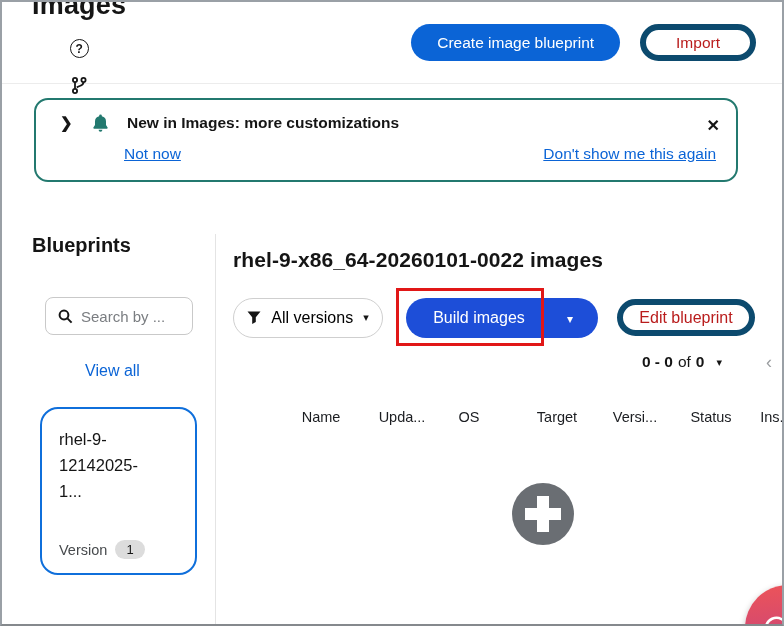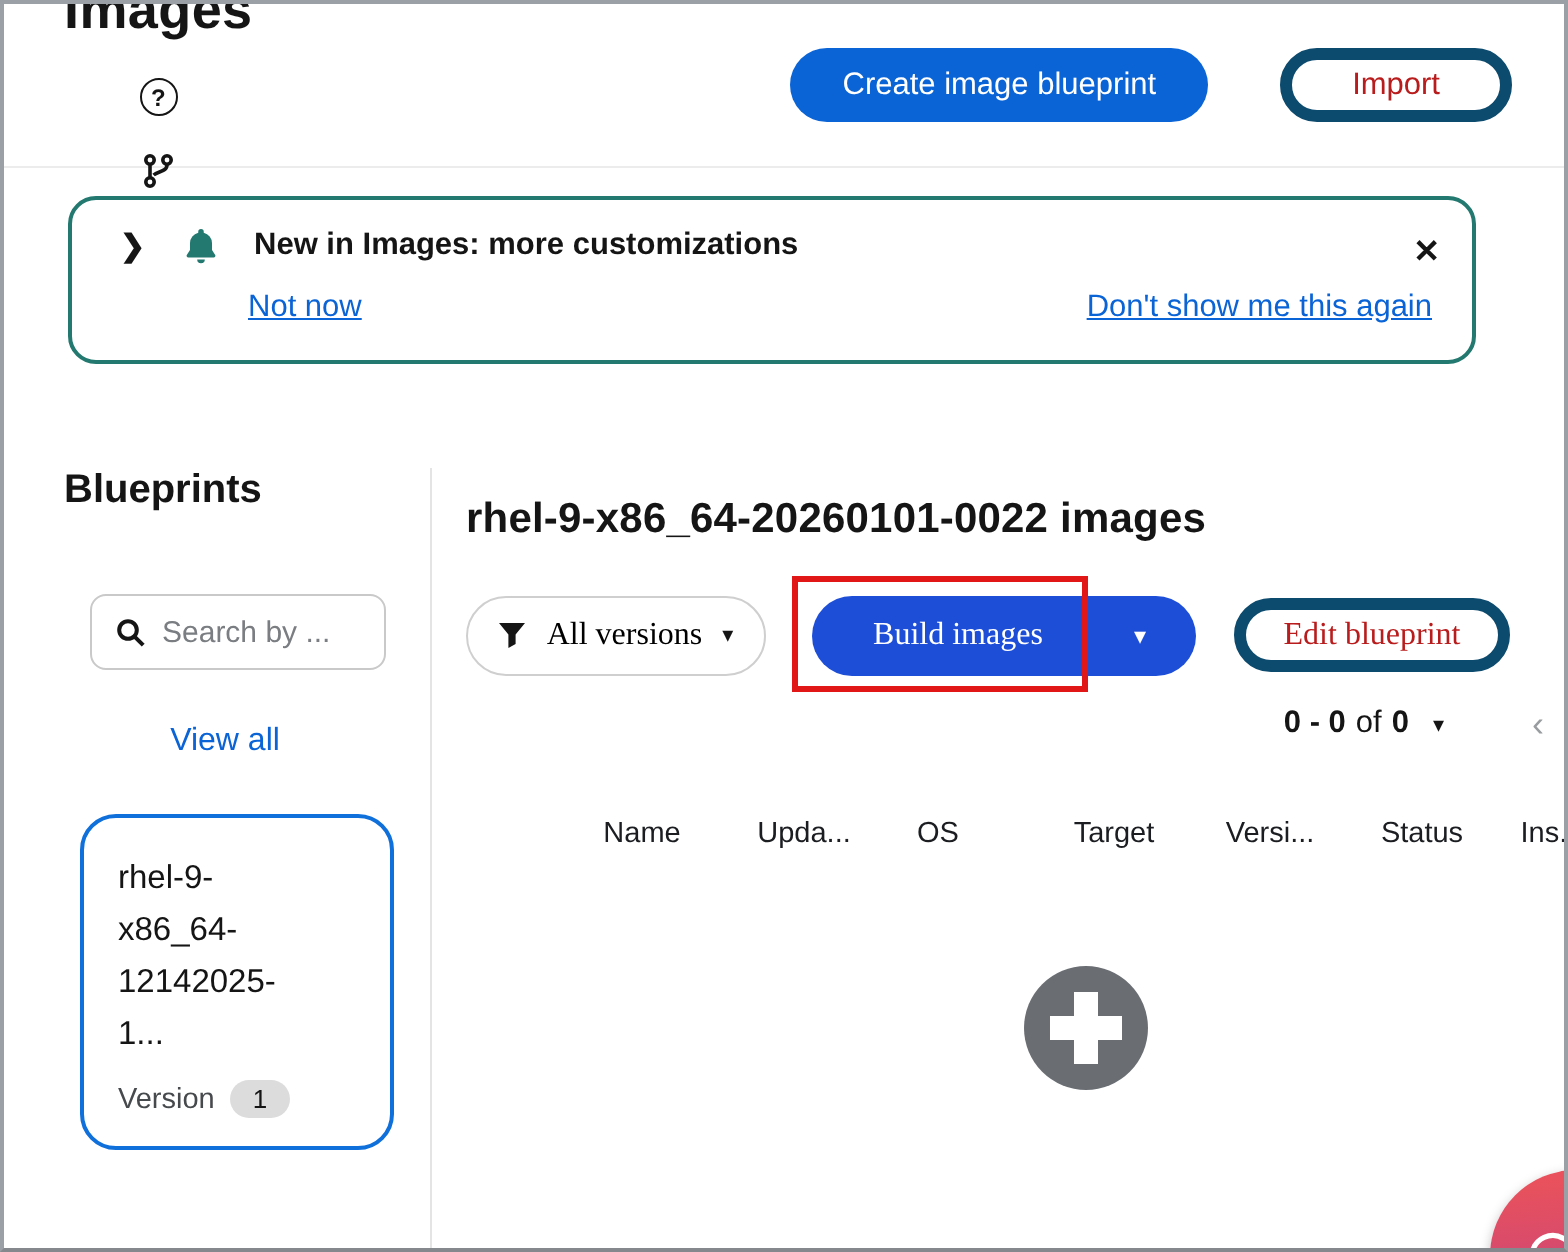--- a/index.html
+++ b/index.html
@@ -23,21 +23,21 @@
     border-bottom: 1px solid #ececec;
   }
   .title-group { display: flex; align-items: center; gap: 18px; flex-direction: column; }
   .page-title { font-size: 27px; font-weight: 600; letter-spacing: .2px; }
   .help-circle {
     width: 19px; height: 19px; border: 1.7px solid #151515; border-radius: 50%;
     display: flex; align-items: center; justify-content: center;
     font-size: 12px; font-weight: 700; cursor: pointer;
   }
   .branch-btn { display: flex; align-items: center; cursor: pointer; }
-  .header-actions { margin-left: auto; display: flex; align-items: center; gap: 36px; }
+  .header-actions { margin-left: auto; display: flex; align-items: center; gap: 20px; }
   .btn {
     border-radius: 19px; font-size: 15.5px; font-family: inherit;
     height: 37px; display: inline-flex; align-items: center; justify-content: center;
     cursor: pointer; border: none; white-space: nowrap;
   }
   .btn-primary { background: #0b64d6; color: #fff; padding: 0 26px; }
   .btn-outline { background: #fff; color: #b91c1c; border: 6px solid #0c4a6e; padding: 0 30px; }
 
   
   .alert {
@@ -99,21 +99,21 @@
   .bp-version-label { font-size: 14.5px; color: #474a4d; }
   .bp-version-badge {
     background: #dcdcdc; color: #151515; border-radius: 11px;
     font-size: 13px; padding: 2px 11px;
   }
 
   
   .main { flex: 1; padding: 14px 0 0 17px; position: relative; overflow: hidden; }
   .main-heading { font-size: 21px; font-weight: 600; letter-spacing: .1px; }
 
-  .toolbar { margin-top: 25px; display: flex; align-items: center; position: relative; height: 41px; font-family: Liberation Serif, serif; }
+  .toolbar { margin-top: 25px; display: flex; align-items: center; position: relative; height: 41px; }
   .filter-toggle {
     width: 150px; height: 40px; border: 1px solid #cfcfcf; border-radius: 20px;
     background: #fff; display: flex; align-items: center; justify-content: center; gap: 10px;
     font-size: 16px; cursor: pointer; font-family: inherit;
   }
   .caret { font-size: 11px; color: #151515; }
   .split-wrap { position: relative; margin-left: 23px; }
   .split-btn {
     width: 192px; height: 40px; border-radius: 20px; background: #1d4ed8;
     display: flex; align-items: center; color: #fff; cursor: pointer;
@@ -221,21 +221,20 @@
             <path d="M9.4 9.4 L13.6 13.6"></path>
           </svg>
         </span>
         <input type="text" placeholder="Search by ..." style="">
       </div>
 
       <a class="view-all">View all</a>
 
       <div class="bp-card">
         <div class="bp-name">rhel-9-</div>
-        <div class="bp-name">x86_64-</div>
         <div class="bp-name">12142025-</div>
         <div class="bp-name">1...</div>
         <div class="bp-version-row">
           <span class="bp-version-label">Version</span>
           <span class="bp-version-badge">1</span>
         </div>
       </div>
     </div>
 
     <div class="main">

